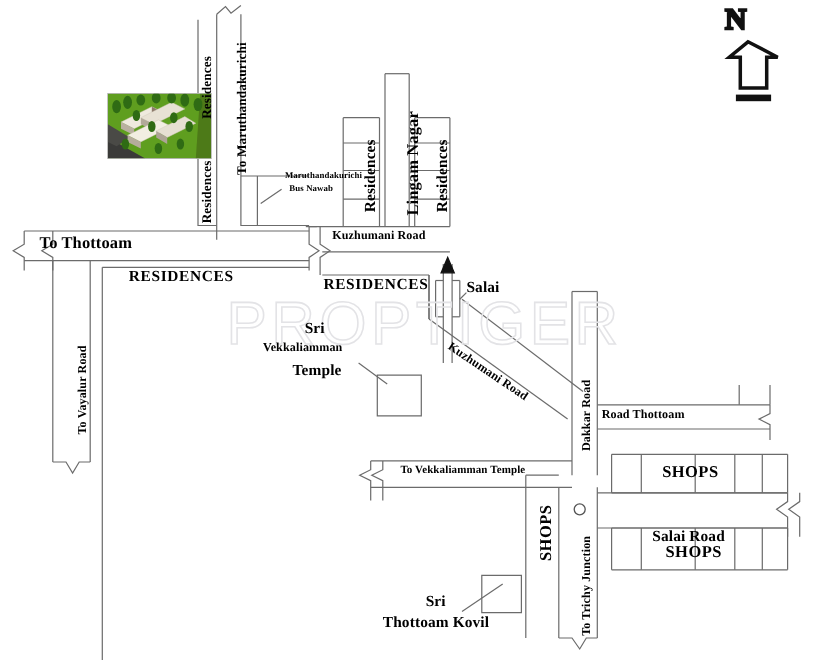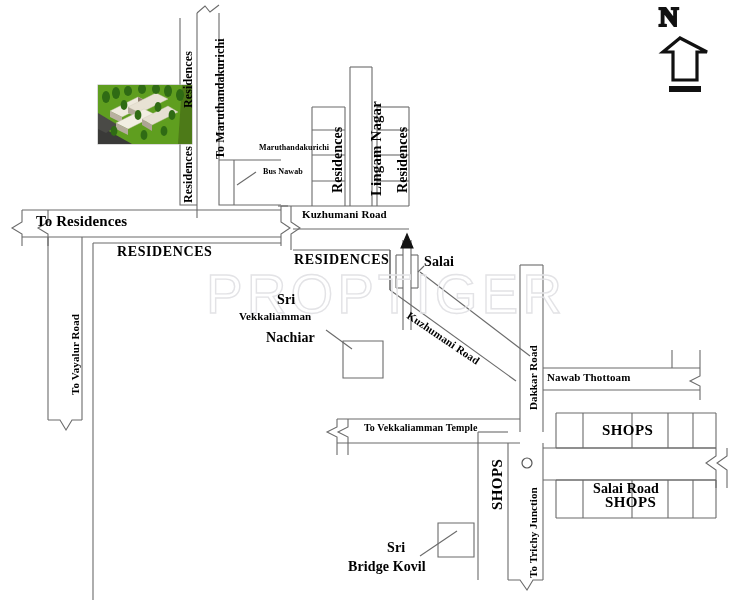--- a/index.html
+++ b/index.html
@@ -279,59 +279,59 @@
       <rect x="14" y="84" width="32" height="6" fill="#111"></rect>
     </svg>
   </div>
 
   <div class="lbl vert" style="left:182px; top:108px; font-size:12px; transform: rotate(-90deg);">Residences</div>
 
   <div class="lbl vert" style="left:182px; top:203px; font-size:12px; transform: rotate(-90deg);">Residences</div>
 
   <div class="lbl vert" style="left:214px; top:159px; font-size:12px; transform: rotate(-90deg);">To Maruthandakurichi</div>
 
-  <div class="lbl ctr" style="left:239px; top:144px; font-size:8px;padding-left:20px;">Maruthandakurichi</div>
+  <div class="lbl ctr" style="left:239px; top:156px; font-size:8px;padding-left:20px;">Maruthandakurichi</div>
   <div class="lbl ctr" style="left:263px; top:168px; font-size:8px;">Bus  Nawab</div>
 
   <div class="lbl vert" style="left:330px; top:193px; font-size:14px; transform: rotate(-90deg);">Residences</div>
 
   <div class="lbl vert" style="left:368px; top:196px; font-size:15px; transform: rotate(-90deg);">Lingam Nagar</div>
 
   <div class="lbl vert" style="left:395px; top:193px; font-size:14px; transform: rotate(-90deg);">Residences</div>
 
-  <div class="lbl" style="left:36px; top:213px; font-size:15px;">To Residences</div>
+  <div class="lbl" style="left:36px; top:213px; font-size:15px;">To Thottoam</div>
 
   <div class="lbl" style="left:302px; top:209px; font-size:11px;">Kuzhumani Road</div>
 
   <div class="lbl" style="left:117px; top:244px; font-size:14px; letter-spacing:0.6px;">RESIDENCES</div>
 
   <div class="lbl" style="left:294px; top:252px; font-size:14px; letter-spacing:0.6px;">RESIDENCES</div>
 
   <div class="lbl" style="left:424px; top:254px; font-size:14px;">Salai</div>
 
   <div class="lbl vert" style="left:70px; top:395px; font-size:11px; transform: rotate(-90deg);">To Vayalur Road</div>
 
   <div class="lbl ctr" style="left:277px; top:292px; font-size:14px;">Sri</div>
   <div class="lbl ctr" style="left:239px; top:311px; font-size:11px;">Vekkaliamman</div>
-  <div class="lbl ctr" style="left:266px; top:330px; font-size:14px;">Nachiar</div>
+  <div class="lbl ctr" style="left:266px; top:330px; font-size:14px;">Temple</div>
 
   <div class="lbl" style="left:411px; top:310px; font-size:11px; transform: rotate(34deg); transform-origin: 0 0;">Kuzhumani Road</div>
 
   <div class="lbl vert" style="left:528px; top:410px; font-size:11px; transform: rotate(-90deg);">Dakkar Road</div>
 
-  <div class="lbl" style="left:547px; top:372px; font-size:11px;">Nawab Thottoam</div>
+  <div class="lbl" style="left:547px; top:372px; font-size:11px;">Road Thottoam</div>
 
   <div class="lbl" style="left:364px; top:423px; font-size:10px;">To Vekkaliamman Temple</div>
 
   <div class="lbl" style="left:602px; top:422px; font-size:15px; letter-spacing:0.4px;">SHOPS</div>
 
   <div class="lbl" style="left:593px; top:481px; font-size:14px;">Salai Road</div>
 
   <div class="lbl" style="left:605px; top:494px; font-size:15px; letter-spacing:0.4px;">SHOPS</div>
 
   <div class="lbl vert" style="left:489px; top:510px; font-size:15px; transform: rotate(-90deg); letter-spacing:0.4px;">SHOPS</div>
 
   <div class="lbl vert" style="left:528px; top:578px; font-size:11px; transform: rotate(-90deg);">To Trichy Junction</div>
 
   <div class="lbl ctr" style="left:387px; top:540px; font-size:14px;">Sri</div>
-  <div class="lbl ctr" style="left:348px; top:559px; font-size:14px;">Bridge Kovil</div>
+  <div class="lbl ctr" style="left:348px; top:559px; font-size:14px;">Thottoam Kovil</div>
 
 </div>
 
 </body></html>

